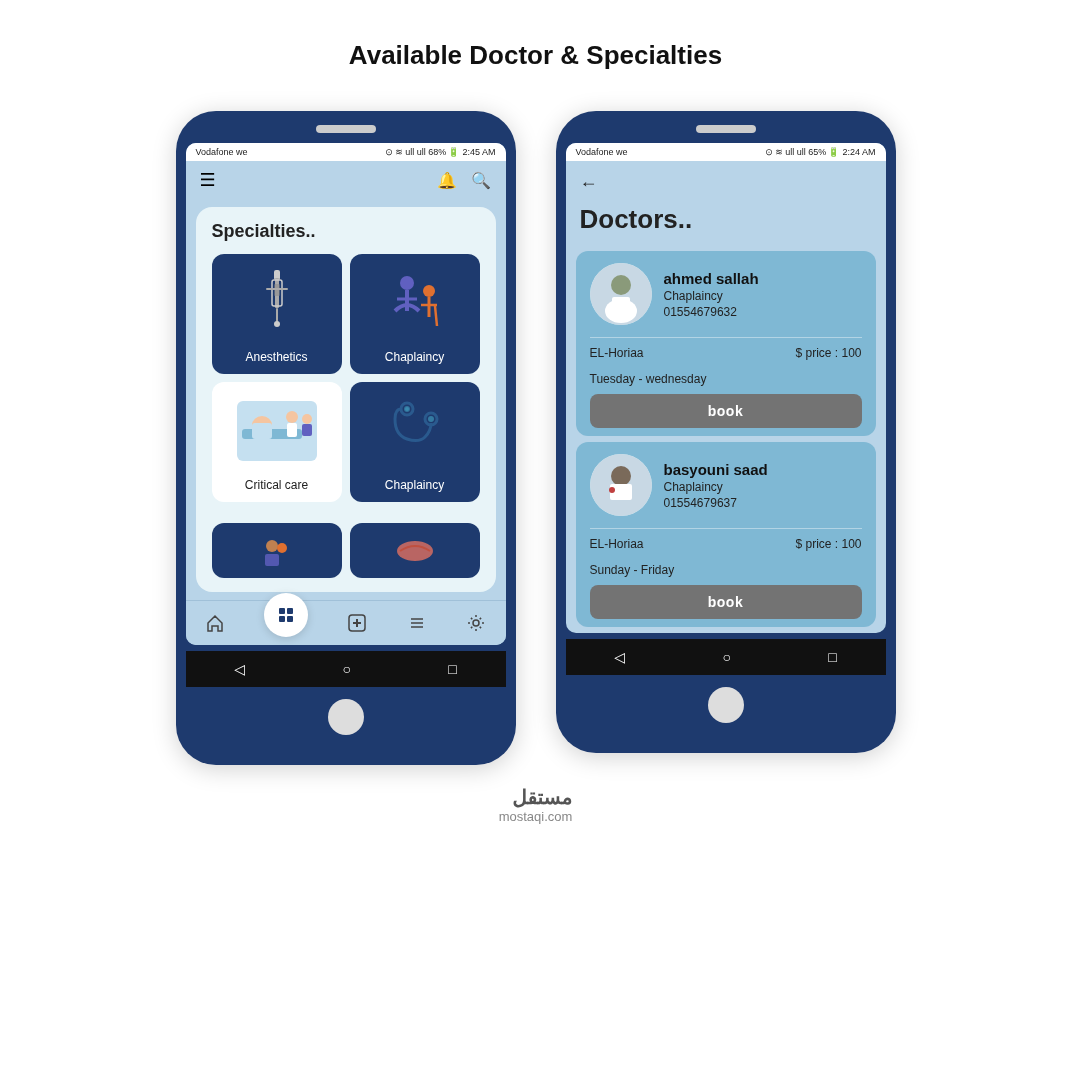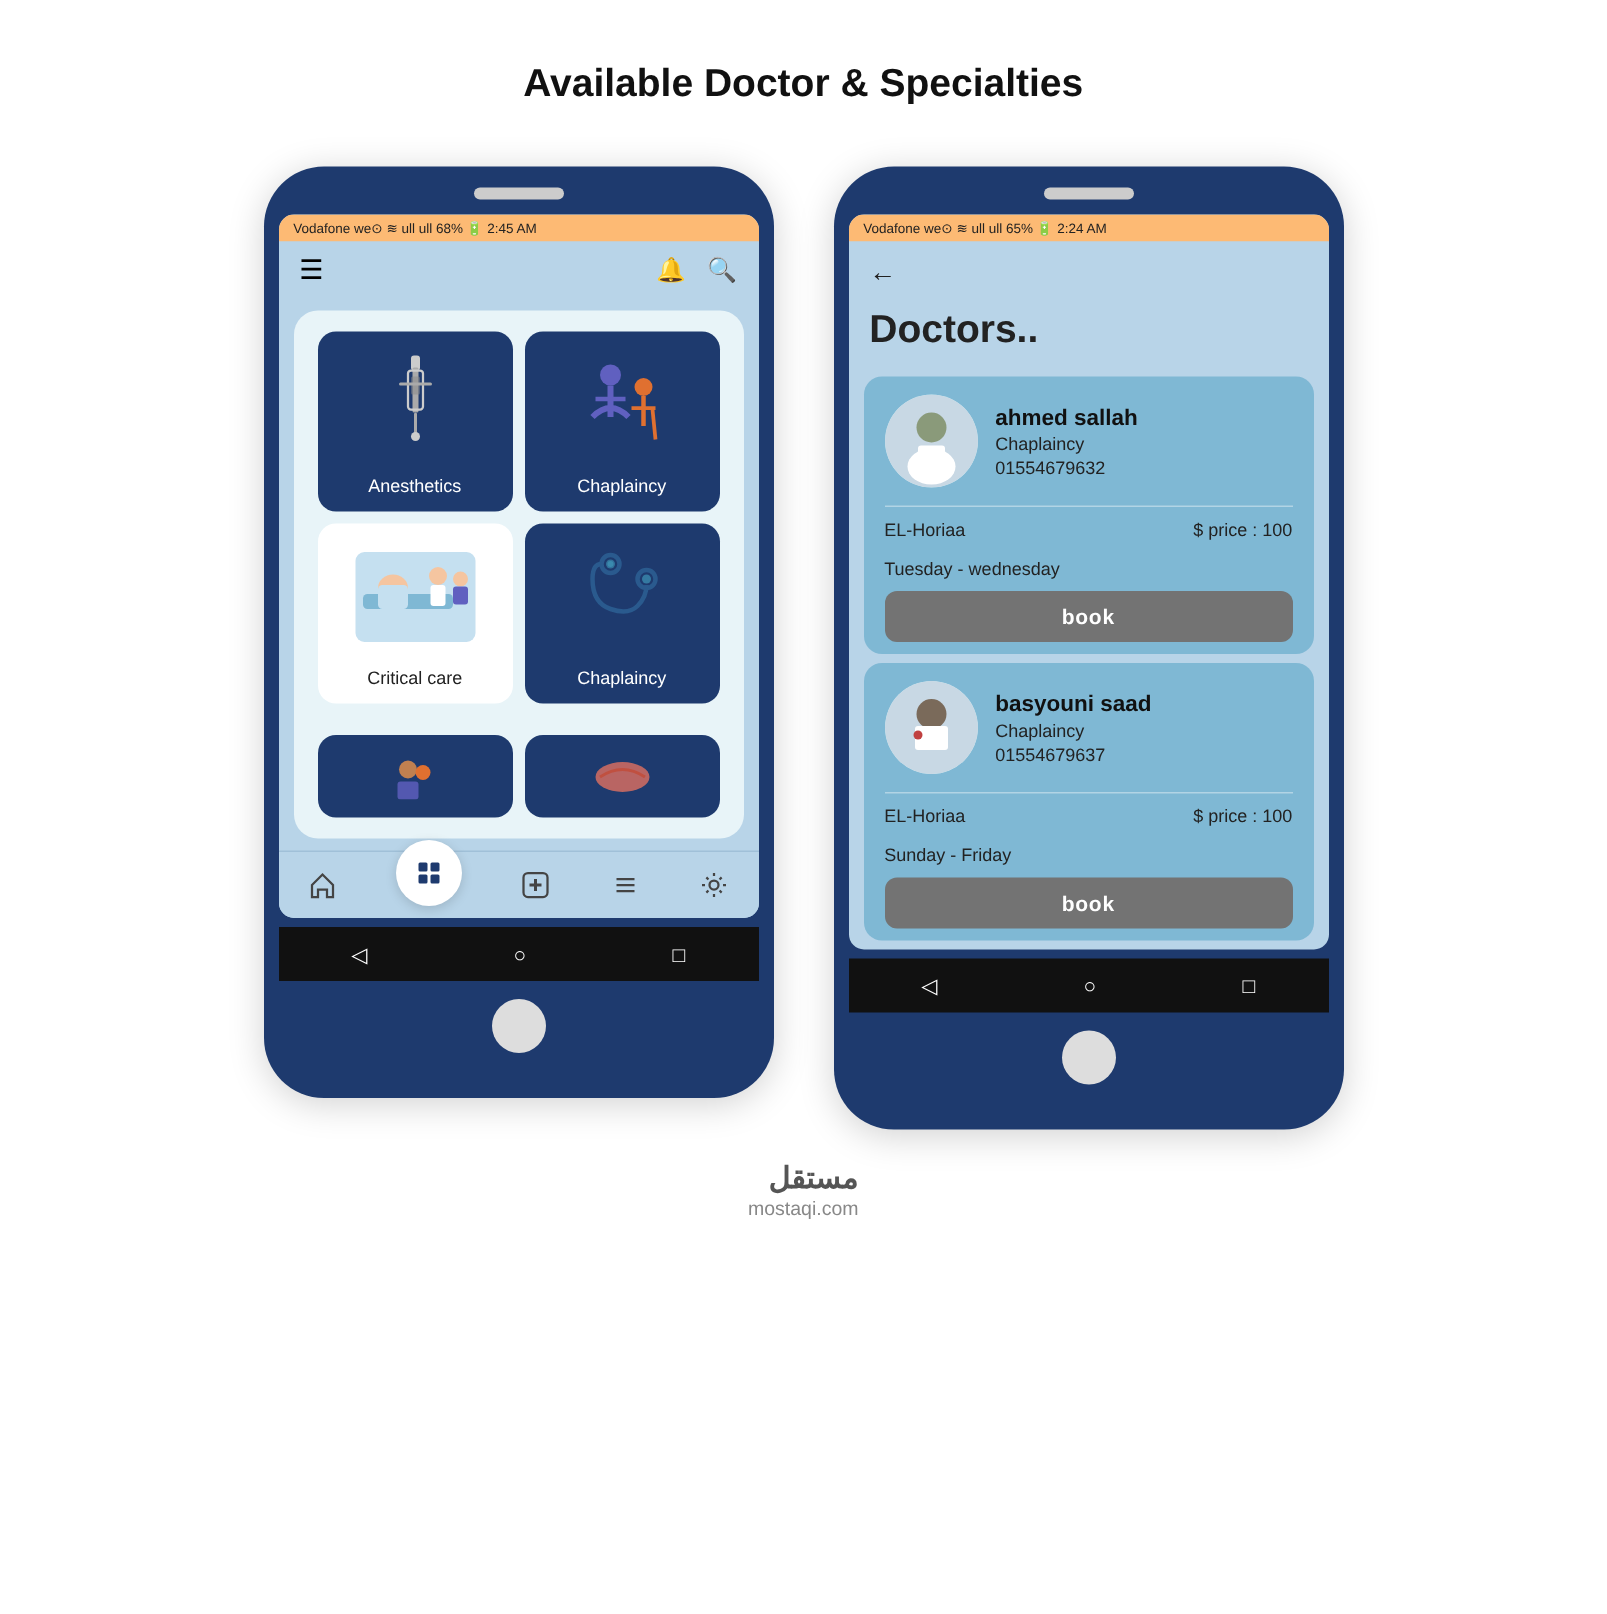--- a/index.html
+++ b/index.html
@@ -69,22 +69,23 @@
     .phone-home-btn {
       width: 36px;
       height: 36px;
       background: #ddd;
       border-radius: 50%;
       margin-top: 12px;
     }
 
     
     .status-bar {
-      background: #fdba74;
-      display: flex;
+      background: #ffffff;
+      display: flex;
+      justify-content: space-between;
       padding: 4px 10px;
       font-size: 9px;
       color: #222;
     }
 
     
     .app-header {
       background: #b8d4e8;
       display: flex;
       justify-content: space-between;
@@ -359,20 +360,21 @@
 
       <div class="app-header">
         <span style="font-size:18px; cursor:pointer;">☰</span>
         <div class="app-header-icons">
           <span style="font-size:16px; cursor:pointer;">🔔</span>
           <span style="font-size:16px; cursor:pointer;">🔍</span>
         </div>
       </div>
 
       <div class="specialties-title-area">
+        <div class="specialties-title">Specialties..</div>
         <div class="specialties-grid">
 
           <div class="specialty-card">
             <div class="specialty-icon-area syringe-icon">
               <svg viewBox="0 0 52 70" fill="none" xmlns="http://www.w3.org/2000/svg">
                 <rect x="23" y="2" width="6" height="10" rx="2" fill="#ccc"></rect>
                 <rect x="24" y="10" width="4" height="30" rx="1" fill="#aaa"></rect>
                 <rect x="21" y="12" width="10" height="26" rx="2" fill="none" stroke="#ccc" stroke-width="1.5"></rect>
                 <rect x="23" y="16" width="6" height="12" rx="1" fill="#888" opacity="0.5"></rect>
                 <rect x="25" y="40" width="2" height="14" rx="1" fill="#aaa"></rect>

